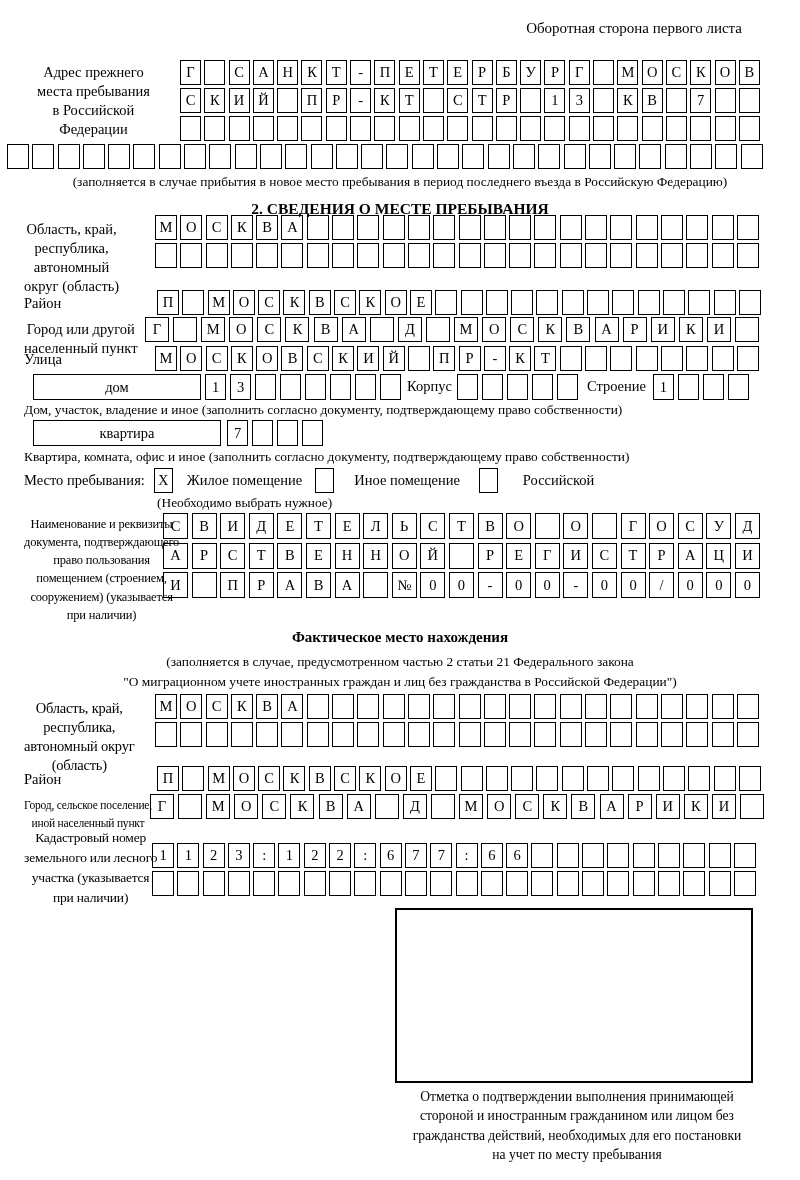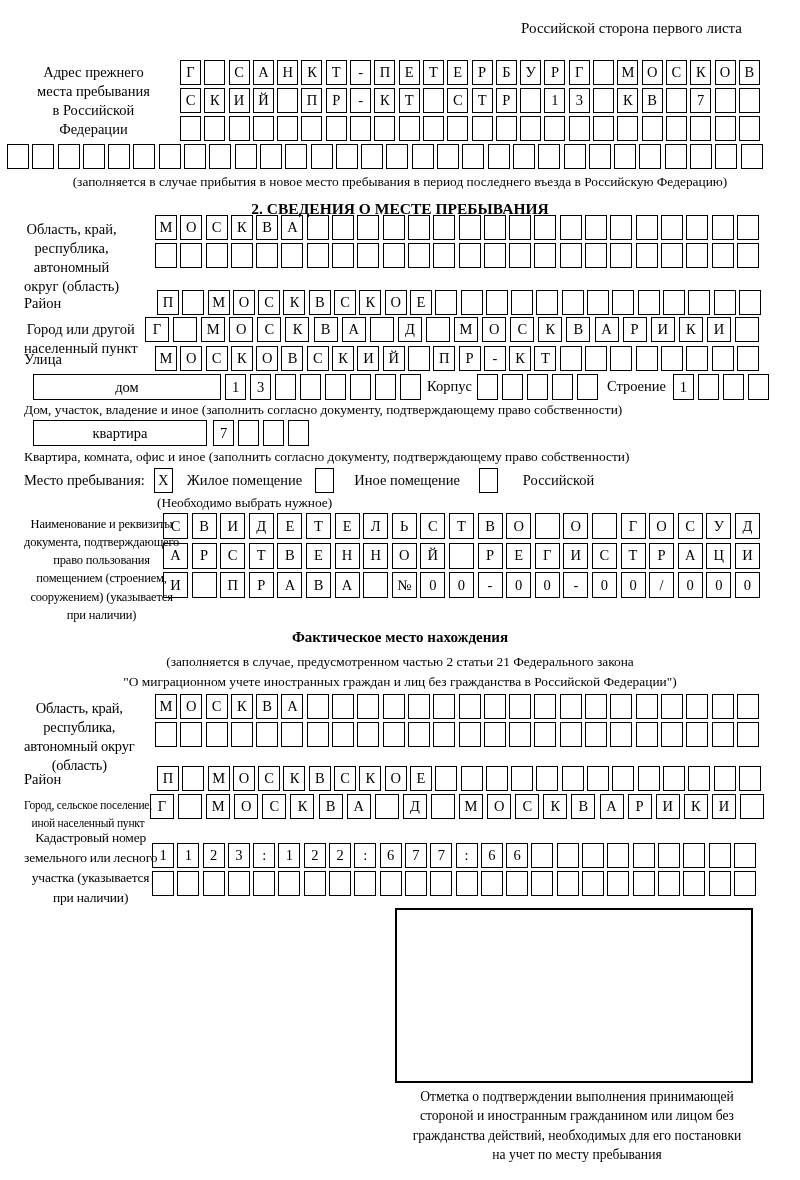--- a/index.html
+++ b/index.html
@@ -28,21 +28,21 @@
   .bigbox{position:absolute;left:395px;top:908px;width:358px;height:175px;border:2px solid #000;box-sizing:border-box;}
   .confirm-note{position:absolute;left:392px;top:1087px;width:370px;text-align:center;
         font-size:13.6px;line-height:1.42;white-space:pre-line;}
   .flexrow{display:flex;align-items:center;}
 </style>
 </head>
 <body>
 
 <div class="page">
 
-  <div class="hdr-note">Российской сторона первого листа</div>
+  <div class="hdr-note">Оборотная сторона первого листа</div>
 
   <div class="band" style="top:60px;left:37px">
     <div class="lbl" style="padding-top:3px">Адрес прежнего
 места пребывания
 в Российской
 Федерации</div>
     <div class="cellwrap" style="left:143px">
       <div class="cellrow cells-b1">
           <div class="cell">Г</div>
           <div class="cell"></div>
@@ -311,21 +311,21 @@
           <div class="cell"></div>
           <div class="cell"></div>
           <div class="cell"></div>
           <div class="cell"></div>
           <div class="cell"></div>
         </div>
     </div>
   </div>
 
   <div class="abs flexrow" style="top:374px;left:33px">
-    <div class="boxlabel" style="width:188px">дом</div>
+    <div class="boxlabel" style="width:168px">дом</div>
     <div class="cellrow cells-h" style="margin-left:4px">
         <div class="cell">1</div>
         <div class="cell">3</div>
         <div class="cell"></div>
         <div class="cell"></div>
         <div class="cell"></div>
         <div class="cell"></div>
         <div class="cell"></div>
         <div class="cell"></div>
       </div>
@@ -341,21 +341,21 @@
     <div class="cellrow cells-h" style="margin-left:7px">
         <div class="cell">1</div>
         <div class="cell"></div>
         <div class="cell"></div>
         <div class="cell"></div>
       </div>
   </div>
   <div class="note-l" style="top:402px;left:24px">Дом, участок, владение и иное (заполнить согласно документу, подтверждающему право собственности)</div>
 
   <div class="abs flexrow" style="top:420px;left:33px">
-    <div class="boxlabel" style="width:174px">квартира</div>
+    <div class="boxlabel" style="width:188px">квартира</div>
     <div class="cellrow cells-h" style="margin-left:6px">
         <div class="cell">7</div>
         <div class="cell"></div>
         <div class="cell"></div>
         <div class="cell"></div>
       </div>
   </div>
   <div class="note-l" style="top:449px;left:24px">Квартира, комната, офис и иное (заполнить согласно документу, подтверждающему право собственности)</div>
 
   <div class="chk-band" style="top:468px">

